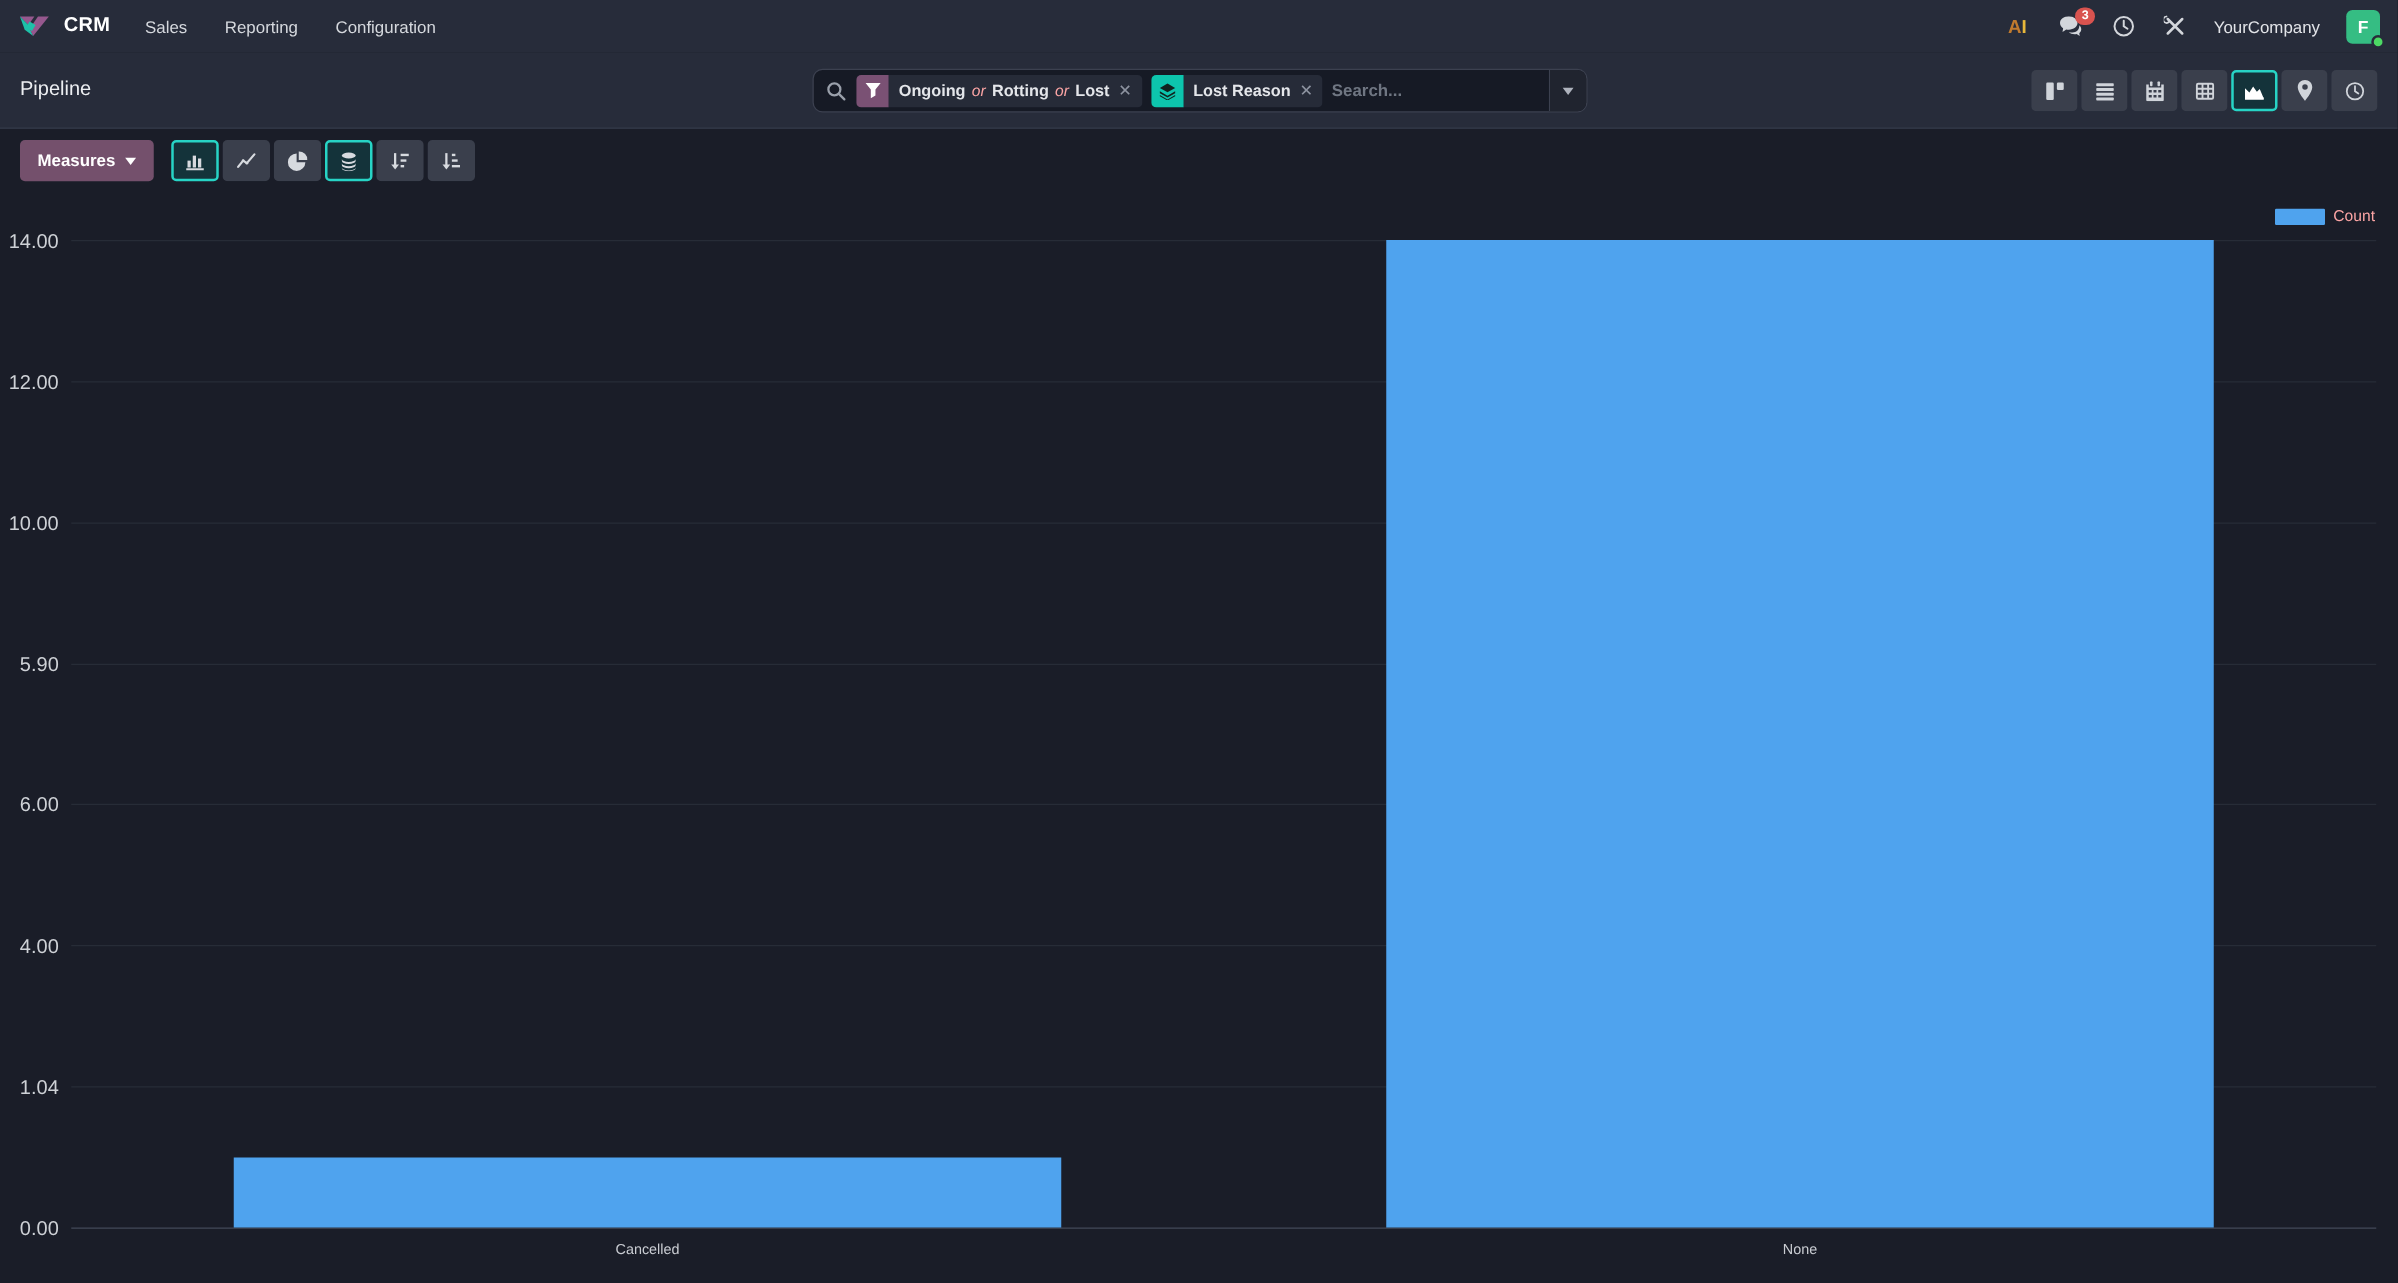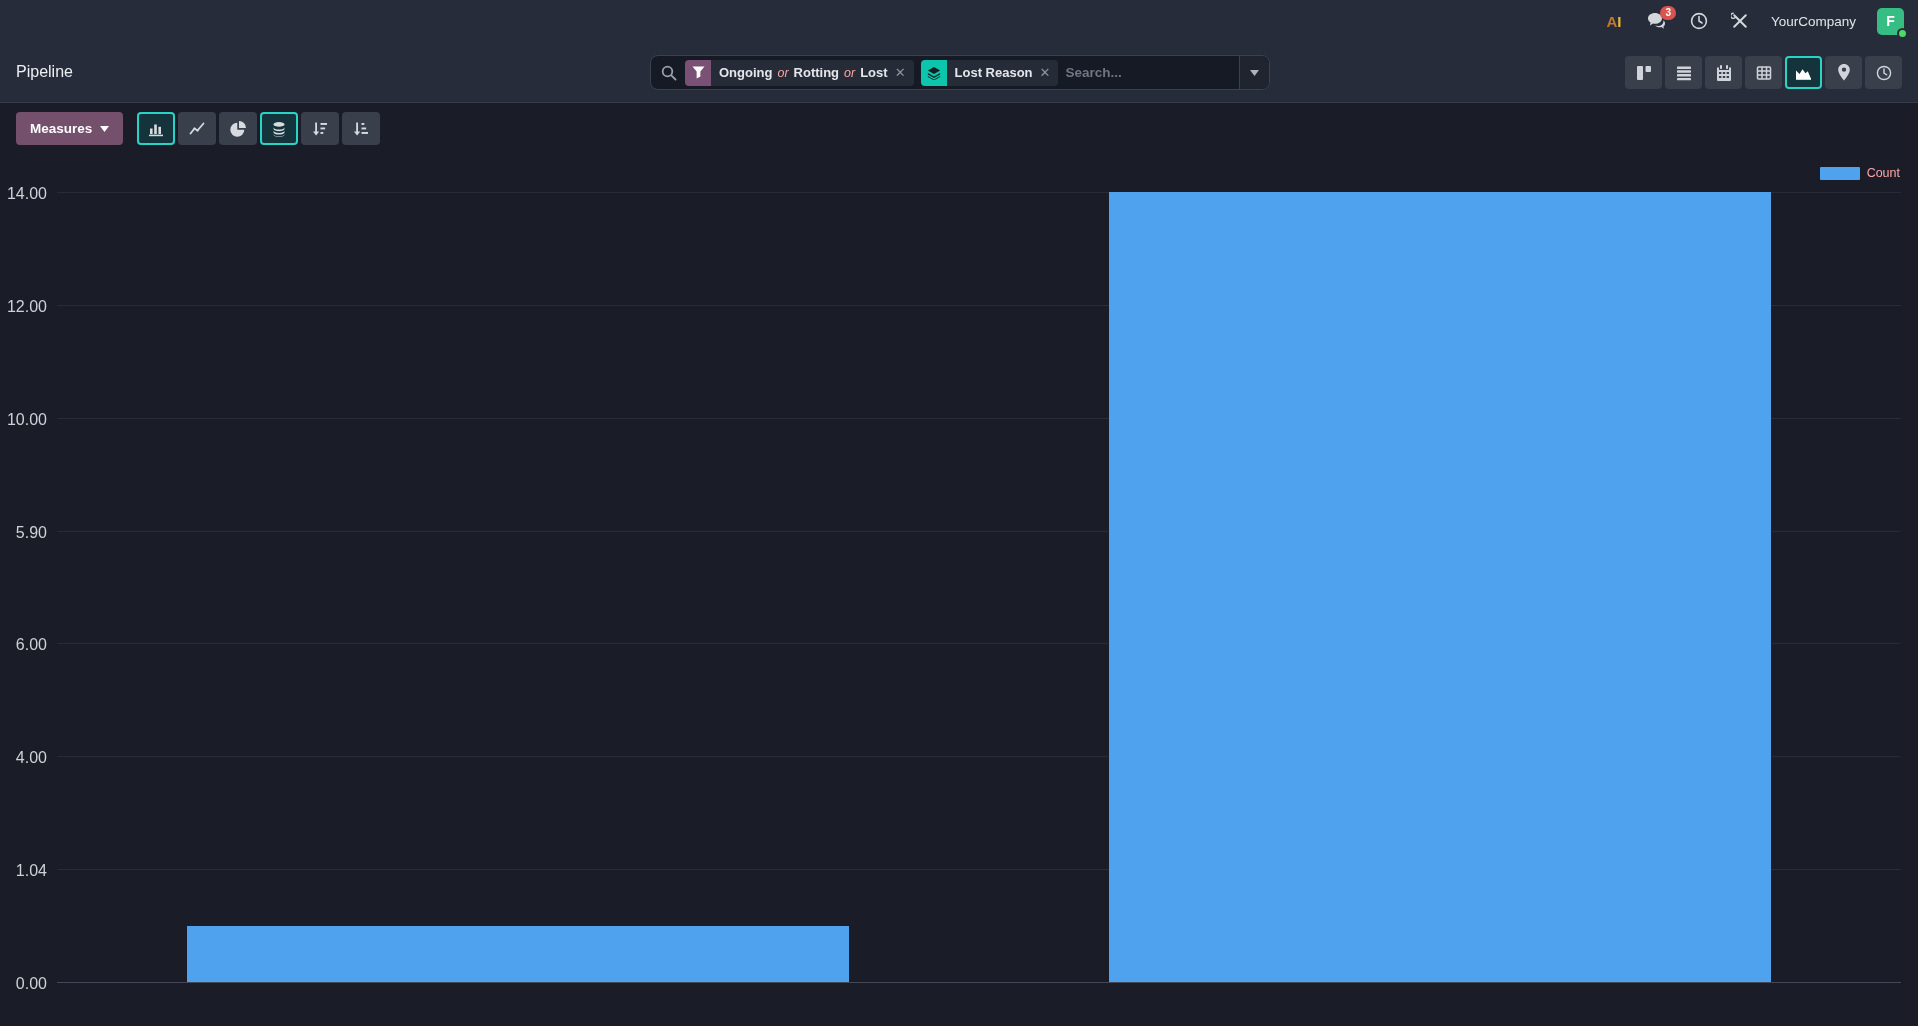--- a/index.html
+++ b/index.html
@@ -75,20 +75,36 @@
   .gridline { position:absolute; left:0; right:0; height:1px; background:#272c37; }
   .gridline.baseline { background:#434958; }
   .ytick { position:absolute; right:calc(100% + 10px); font-size:16px; color:#ced1d6; white-space:nowrap; }
   .xtick { position:absolute; top:802px; text-align:center; font-size:11.5px; color:#c9ccd2; }
   .bar { position:absolute; cursor:pointer; }
 </style>
 </head>
 <body>
 
 <header class="navbar">
+  <div class="nav-left">
+    <span style="display:flex;">
+      <svg width="27" height="24" viewBox="0 0 28 24">
+        <polygon points="2,4 14,4 9,11" fill="#96588e"></polygon>
+        <polygon points="2,4 9,11 13,20 6,15" fill="#1ec1a9"></polygon>
+        <polygon points="26,4 17,4 10,14 13,20" fill="#96588e"></polygon>
+        <polygon points="10,8 15,11 12,16 7,13" fill="#1ec1a9"></polygon>
+      </svg>
+    </span>
+    <span class="brand">CRM</span>
+    <nav class="nav-menu">
+      <span class="item">Sales</span>
+      <span class="item">Reporting</span>
+      <span class="item">Configuration</span>
+    </nav>
+  </div>
   <div class="nav-right">
     <span class="systray-icon" style="width:26px;">
       <span class="ai-a">A</span>
         <span class="ai-i">I</span>
     </span>
     <span class="systray-icon">
       <svg width="19" height="17" viewBox="0 0 19 17" fill="currentColor">
         <path d="M7 0 C3 0 0 2.4 0 5.4 c0 1.7 1 3.2 2.5 4.2 L2 12.5 5 10.5 c.6.1 1.3.2 2 .2 3.9 0 7-2.4 7-5.3 C14 2.4 10.9 0 7 0z"></path>
         <path d="M15.5 7.2 c.9.9 1.5 2 1.5 3.2 0 1.2-.6 2.3-1.6 3.1 l.4 2.2 -2.5-1.6 c-.5.1-1 .2-1.6.2 -1.9 0-3.6-.7-4.6-1.8 1 .3 2 .4 3 .4 2.7 0 5.4-1.5 5.4-5.7z"></path>
       </svg>
@@ -292,16 +308,18 @@
         <div class="ytick" style="top:444.4px">6.00</div>
         <div class="gridline" style="top:338.6px"></div>
         <div class="ytick" style="top:331.6px">5.90</div>
         <div class="gridline" style="top:225.7px"></div>
         <div class="ytick" style="top:218.7px">10.00</div>
         <div class="gridline" style="top:112.9px"></div>
         <div class="ytick" style="top:105.9px">12.00</div>
         <div class="gridline" style="top:0.0px"></div>
         <div class="ytick" style="top:-7.0px">14.00</div>
         <div class="bar" style="left:130.0px;top:733.6px;width:662.0px;height:56.4px;background:#4fa3ee"></div>
+        <div class="xtick" style="left:0.0px;width:922.0px">Cancelled</div>
         <div class="bar" style="left:1052.0px;top:0.0px;width:662.0px;height:790.0px;background:#4fa3ee"></div>
+        <div class="xtick" style="left:922.0px;width:922.0px">None</div>
       </div>
   </div>
 </div>
 
 </body></html>

